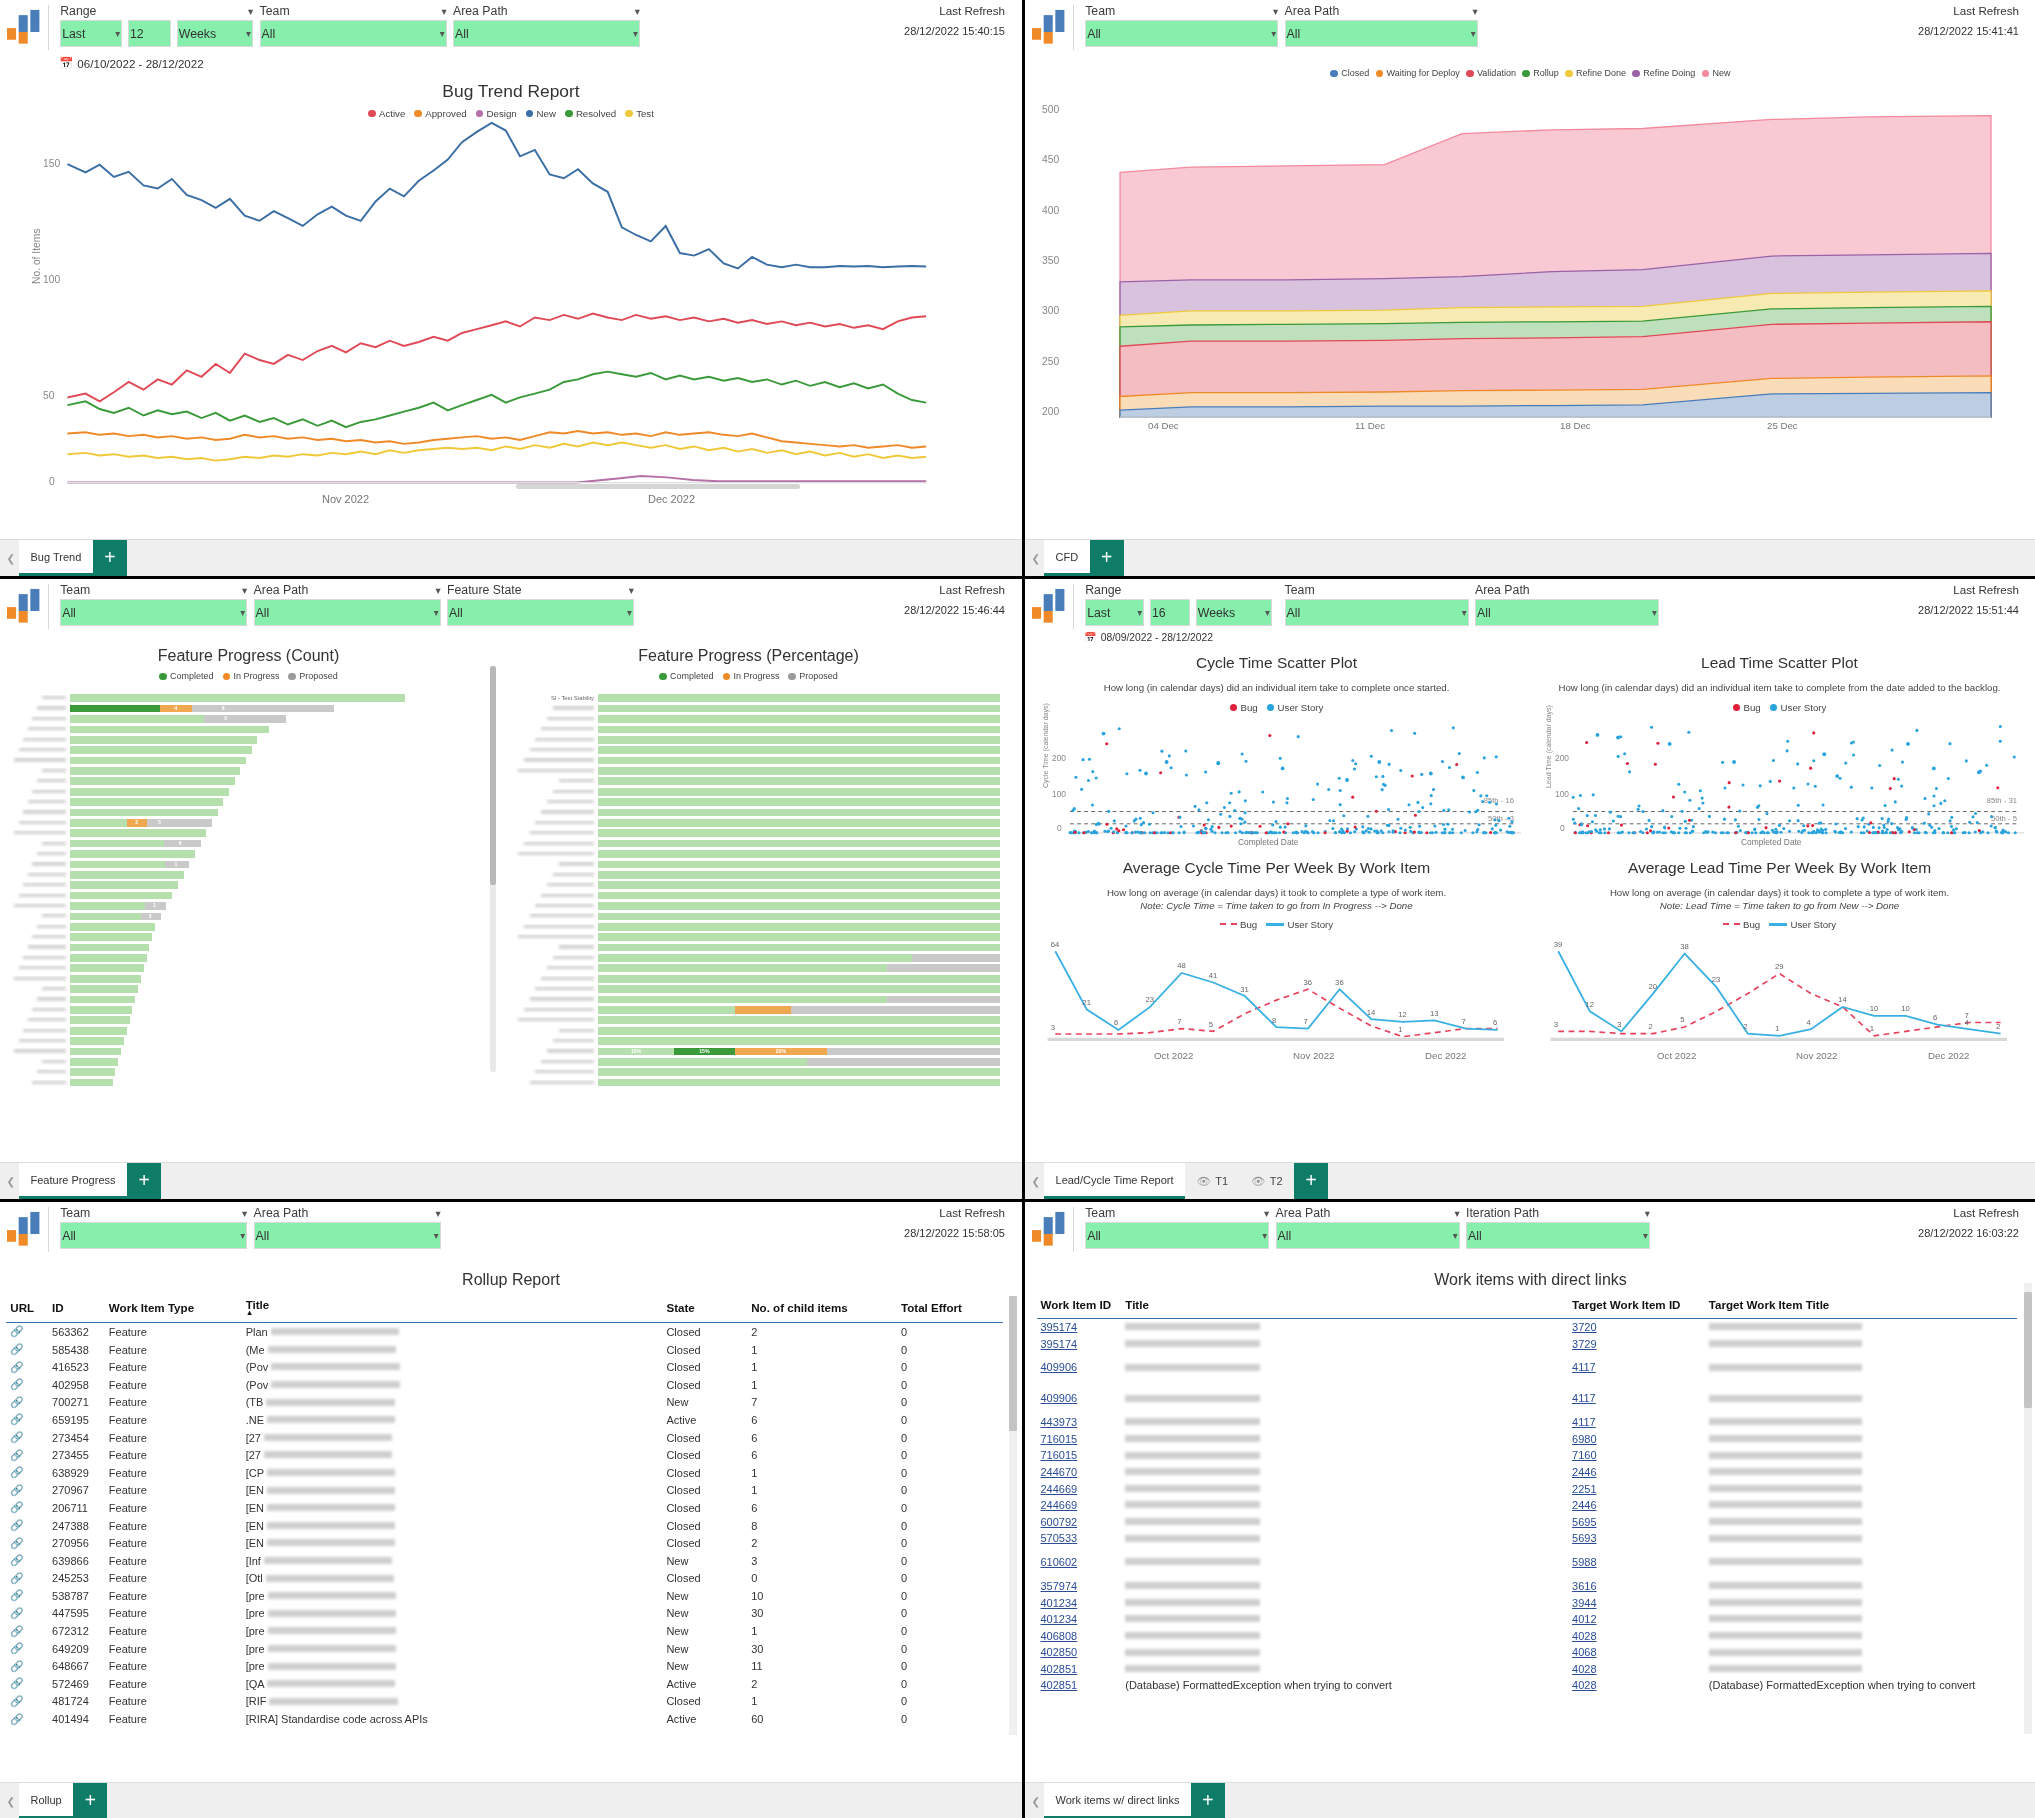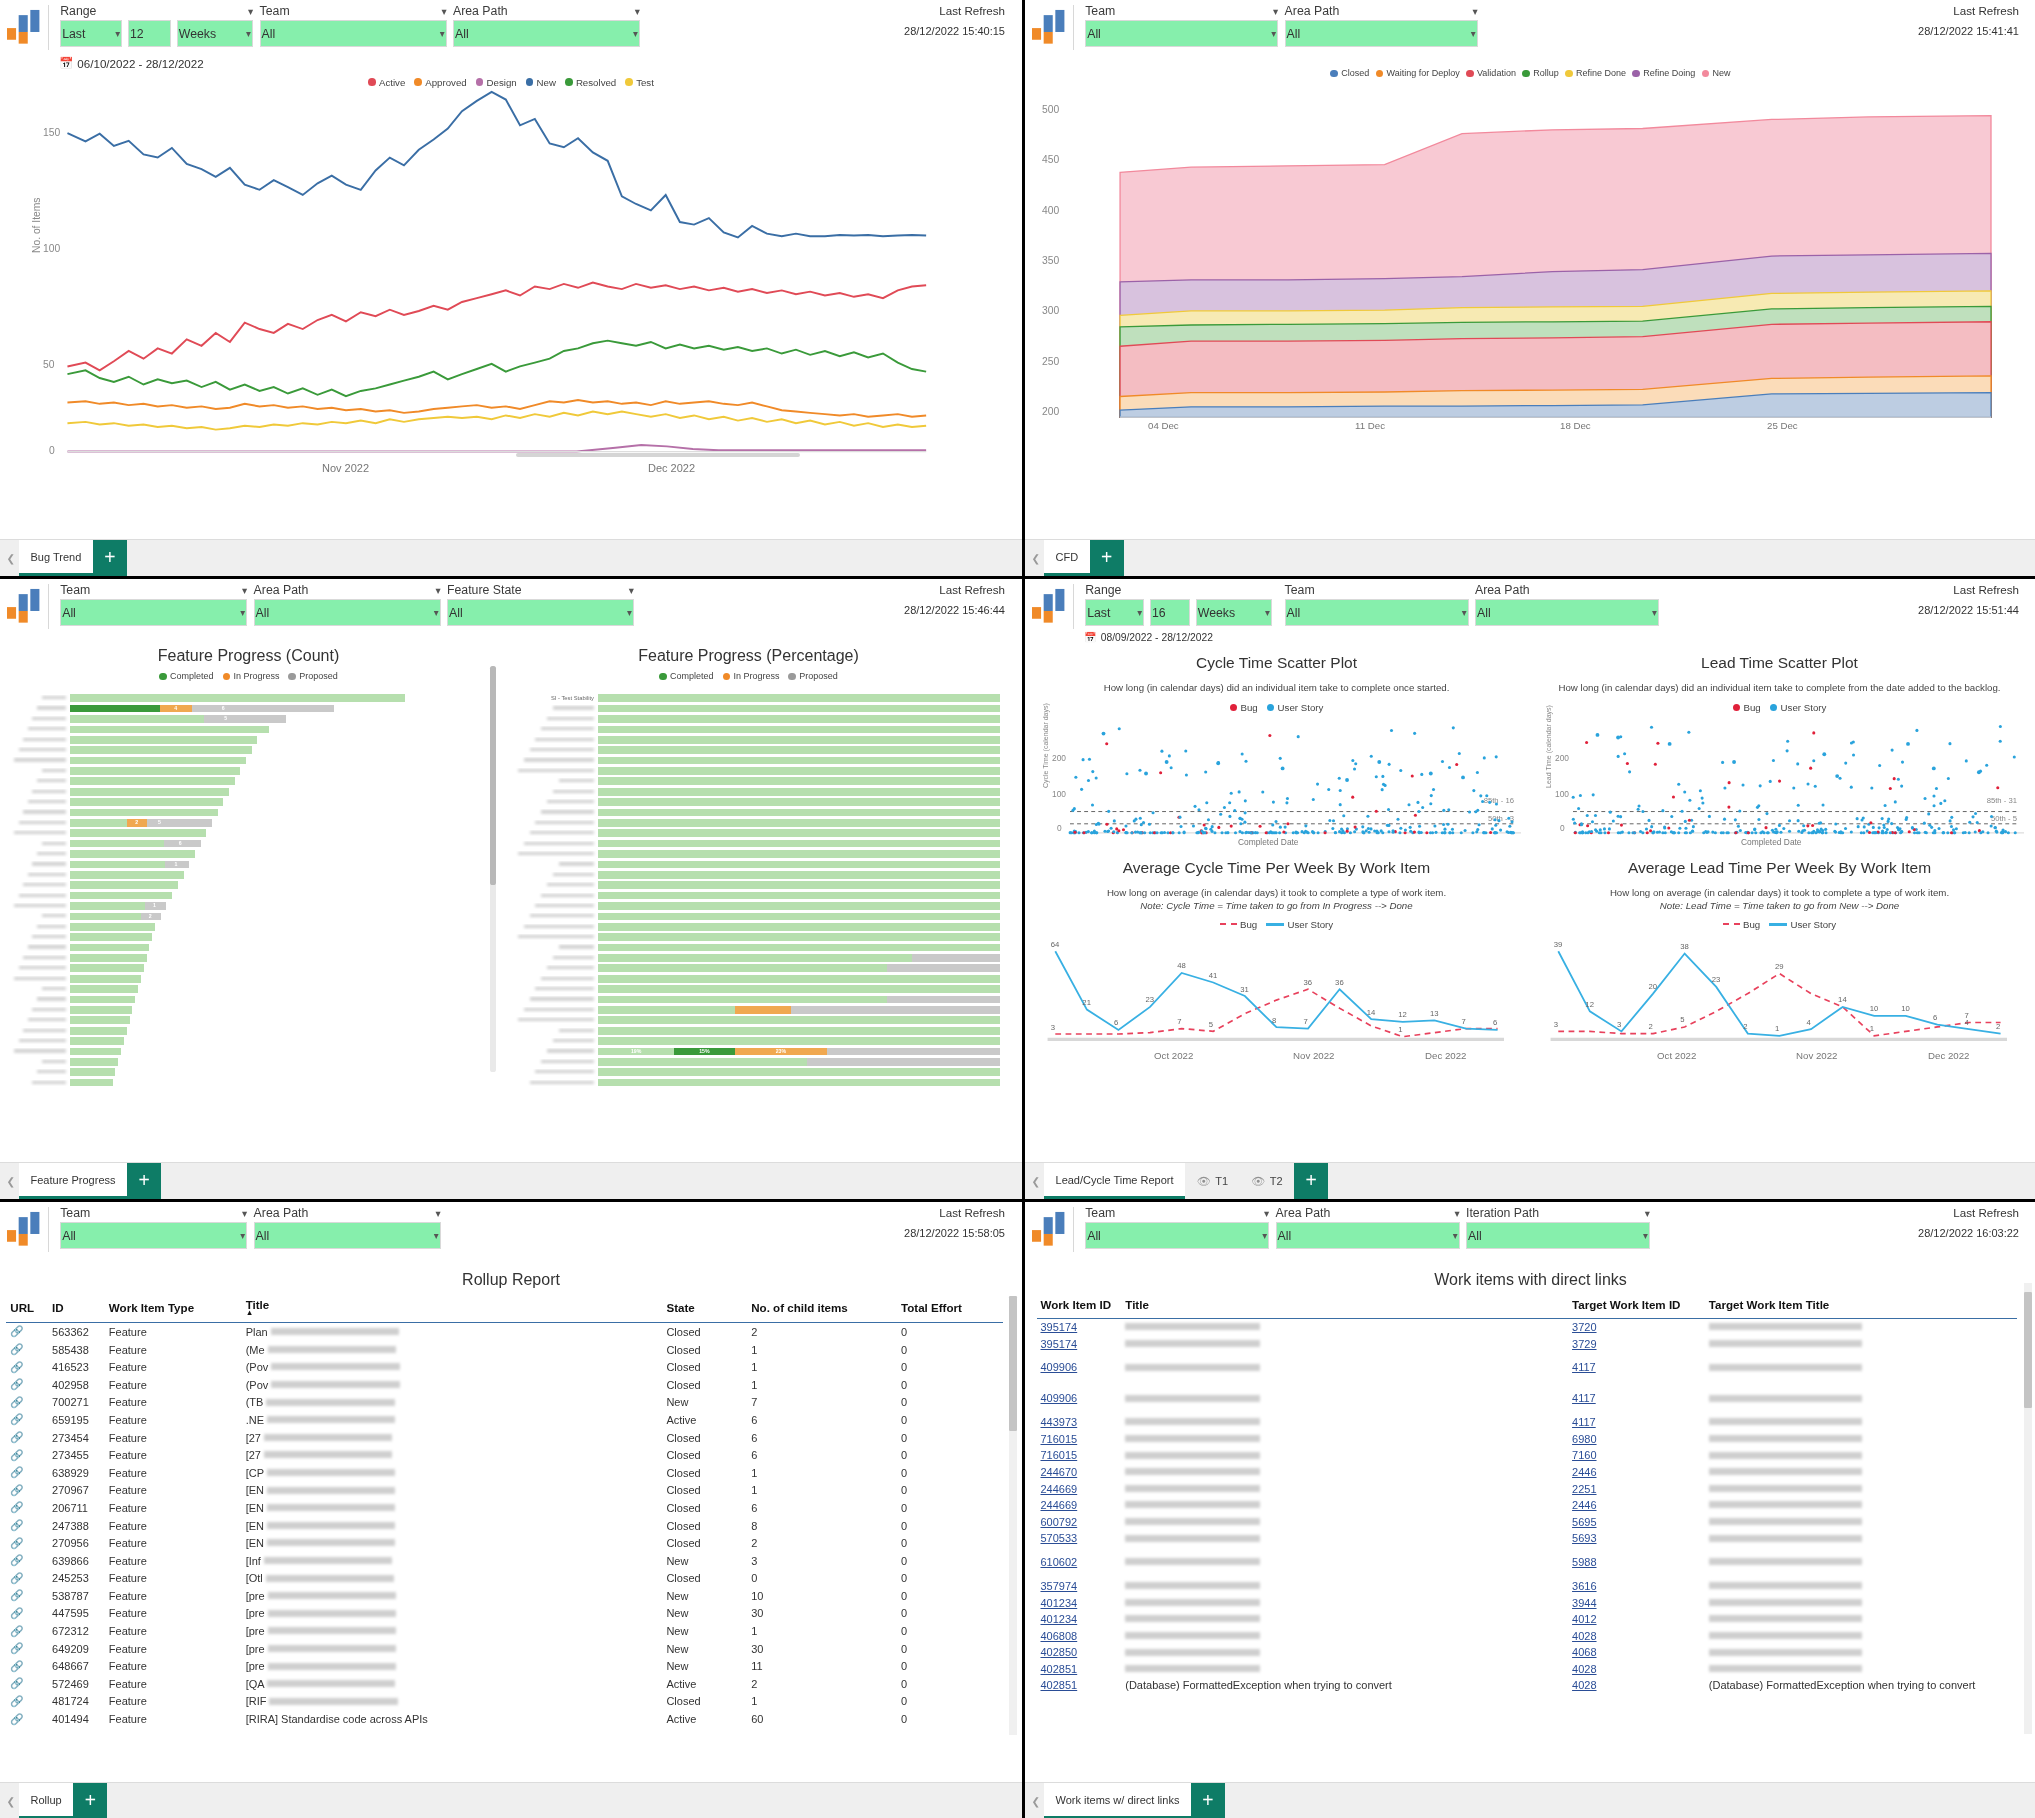--- a/index.html
+++ b/index.html
@@ -136,20 +136,21 @@
         <div class="lastrefresh">
           <span>Last Refresh</span>
           <span class="ts">28/12/2022 15:40:15</span>
         </div>
       </div>
       <div class="daterange" style="margin-left:59px;margin-top:-11.6px">
         <span class="cal">📅</span>
         <span>06/10/2022 - 28/12/2022</span>
       </div>
 
+      <div class="charttitle">Bug Trend Report</div>
       <div class="legend">
         <span class="li">
             <i class="dot" style="background:#e04a56"></i>
             <span>Active</span>
           </span>
         <span class="li">
             <i class="dot" style="background:#f08a28"></i>
             <span>Approved</span>
           </span>
         <span class="li">

